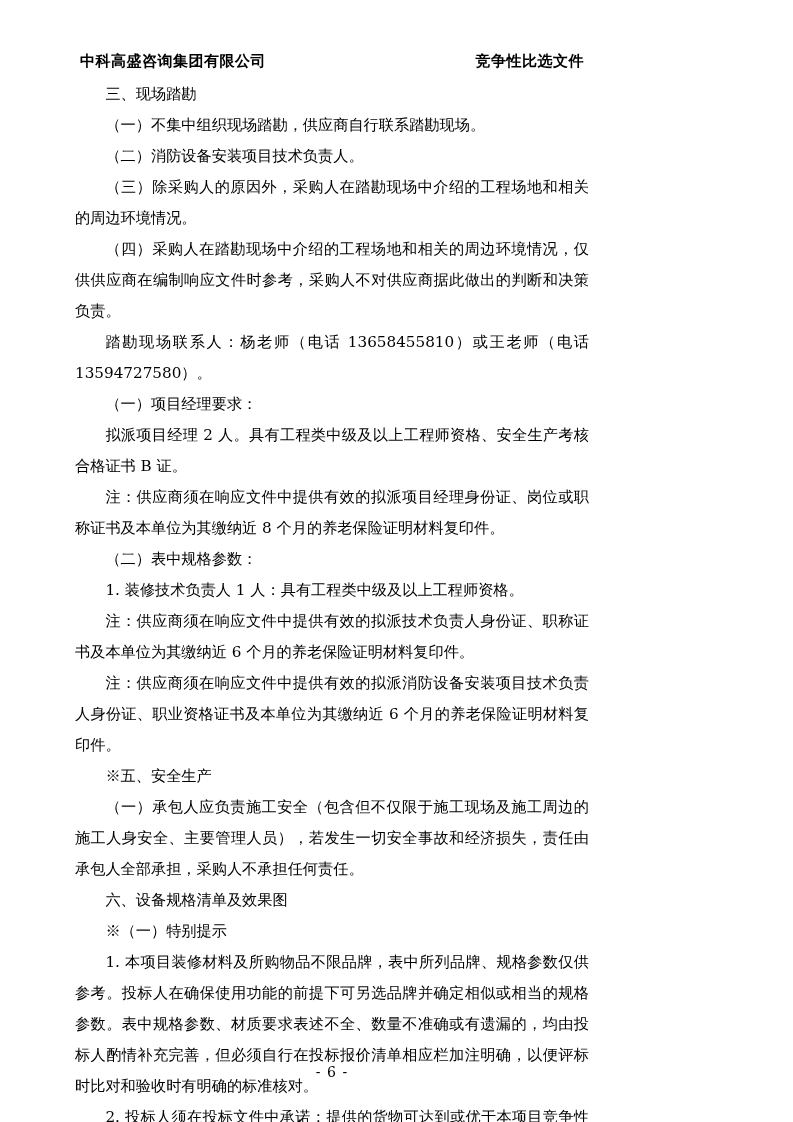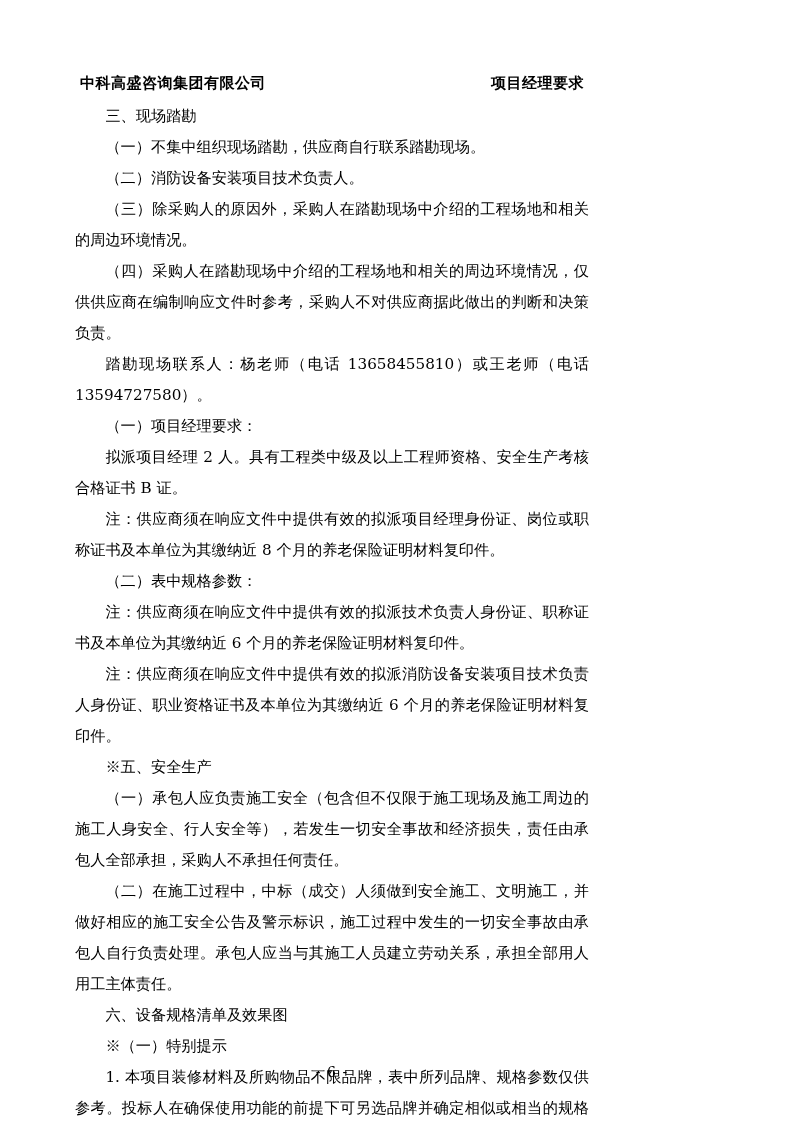--- a/index.html
+++ b/index.html
@@ -13,21 +13,21 @@
     position: relative;
     font-family: "DejaVu Sans", "Liberation Sans", sans-serif;
     color: #000000;
   }
   .page {
     position: absolute;
     left: 0; top: 0;
     width: 664px;
     height: 1122px;
     box-sizing: border-box;
-    padding: 74px 75px 40px 75px;
+    padding: 52px 75px 40px 75px;
   }
   .header {
     display: flex;
     justify-content: space-between;
     align-items: baseline;
     font-size: 15px;
     font-weight: bold;
     font-family: "DejaVu Sans", "Liberation Sans", sans-serif;
     letter-spacing: 0.5px;
     padding: 0 5px 0 5px;
@@ -57,39 +57,39 @@
     letter-spacing: 1px;
   }
 </style>
 </head>
 <body>
 
 <div class="page">
 
   <div class="header">
     <span>中科高盛咨询集团有限公司</span>
-    <span>项目经理要求</span>
+    <span>竞争性比选文件</span>
   </div>
 
   <div class="body-text">
     <p class="para">三、现场踏勘</p>
     <p class="para">（一）不集中组织现场踏勘，供应商自行联系踏勘现场。</p>
     <p class="para">（二）消防设备安装项目技术负责人。</p>
     <p class="para">（三）除采购人的原因外，采购人在踏勘现场中介绍的工程场地和相关的周边环境情况。</p>
     <p class="para">（四）采购人在踏勘现场中介绍的工程场地和相关的周边环境情况，仅供供应商在编制响应文件时参考，采购人不对供应商据此做出的判断和决策负责。</p>
     <p class="para">踏勘现场联系人：杨老师（电话 13658455810）或王老师（电话 13594727580）。</p>
     <p class="para">（一）项目经理要求：</p>
     <p class="para">拟派项目经理 2 人。具有工程类中级及以上工程师资格、安全生产考核合格证书 B 证。</p>
     <p class="para">注：供应商须在响应文件中提供有效的拟派项目经理身份证、岗位或职称证书及本单位为其缴纳近 8 个月的养老保险证明材料复印件。</p>
     <p class="para">（二）表中规格参数：</p>
+    <p class="para">1. 装修技术负责人 1 人：具有工程类中级及以上工程师资格。</p>
     <p class="para">注：供应商须在响应文件中提供有效的拟派技术负责人身份证、职称证书及本单位为其缴纳近 6 个月的养老保险证明材料复印件。</p>
     <p class="para">注：供应商须在响应文件中提供有效的拟派消防设备安装项目技术负责人身份证、职业资格证书及本单位为其缴纳近 6 个月的养老保险证明材料复印件。</p>
     <p class="para">※五、安全生产</p>
-    <p class="para">（一）承包人应负责施工安全（包含但不仅限于施工现场及施工周边的施工人身安全、行人安全等），若发生一切安全事故和经济损失，责任由承包人全部承担，采购人不承担任何责任。</p>
-    <p class="para">（二）在施工过程中，中标（成交）人须做到安全施工、文明施工，并做好相应的施工安全公告及警示标识，施工过程中发生的一切安全事故由承包人自行负责处理。承包人应当与其施工人员建立劳动关系，承担全部用人用工主体责任。</p>
+    <p class="para">（一）承包人应负责施工安全（包含但不仅限于施工现场及施工周边的施工人身安全、主要管理人员），若发生一切安全事故和经济损失，责任由承包人全部承担，采购人不承担任何责任。</p>
     <p class="para">六、设备规格清单及效果图</p>
     <p class="para">※（一）特别提示</p>
     <p class="para">1. 本项目装修材料及所购物品不限品牌，表中所列品牌、规格参数仅供参考。投标人在确保使用功能的前提下可另选品牌并确定相似或相当的规格参数。表中规格参数、材质要求表述不全、数量不准确或有遗漏的，均由投标人酌情补充完善，但必须自行在投标报价清单相应栏加注明确，以便评标时比对和验收时有明确的标准核对。</p>
     <p class="para">2. 投标人须在投标文件中承诺：提供的货物可达到或优于本项目竞争性比选文件中设备明细技术清单的功能要求，且在成交供货时提供所需要的相关证明文件。未提供相关承</p>
   </div>
 
   <div class="footer">
     <span>- 6 -</span>
   </div>
 

